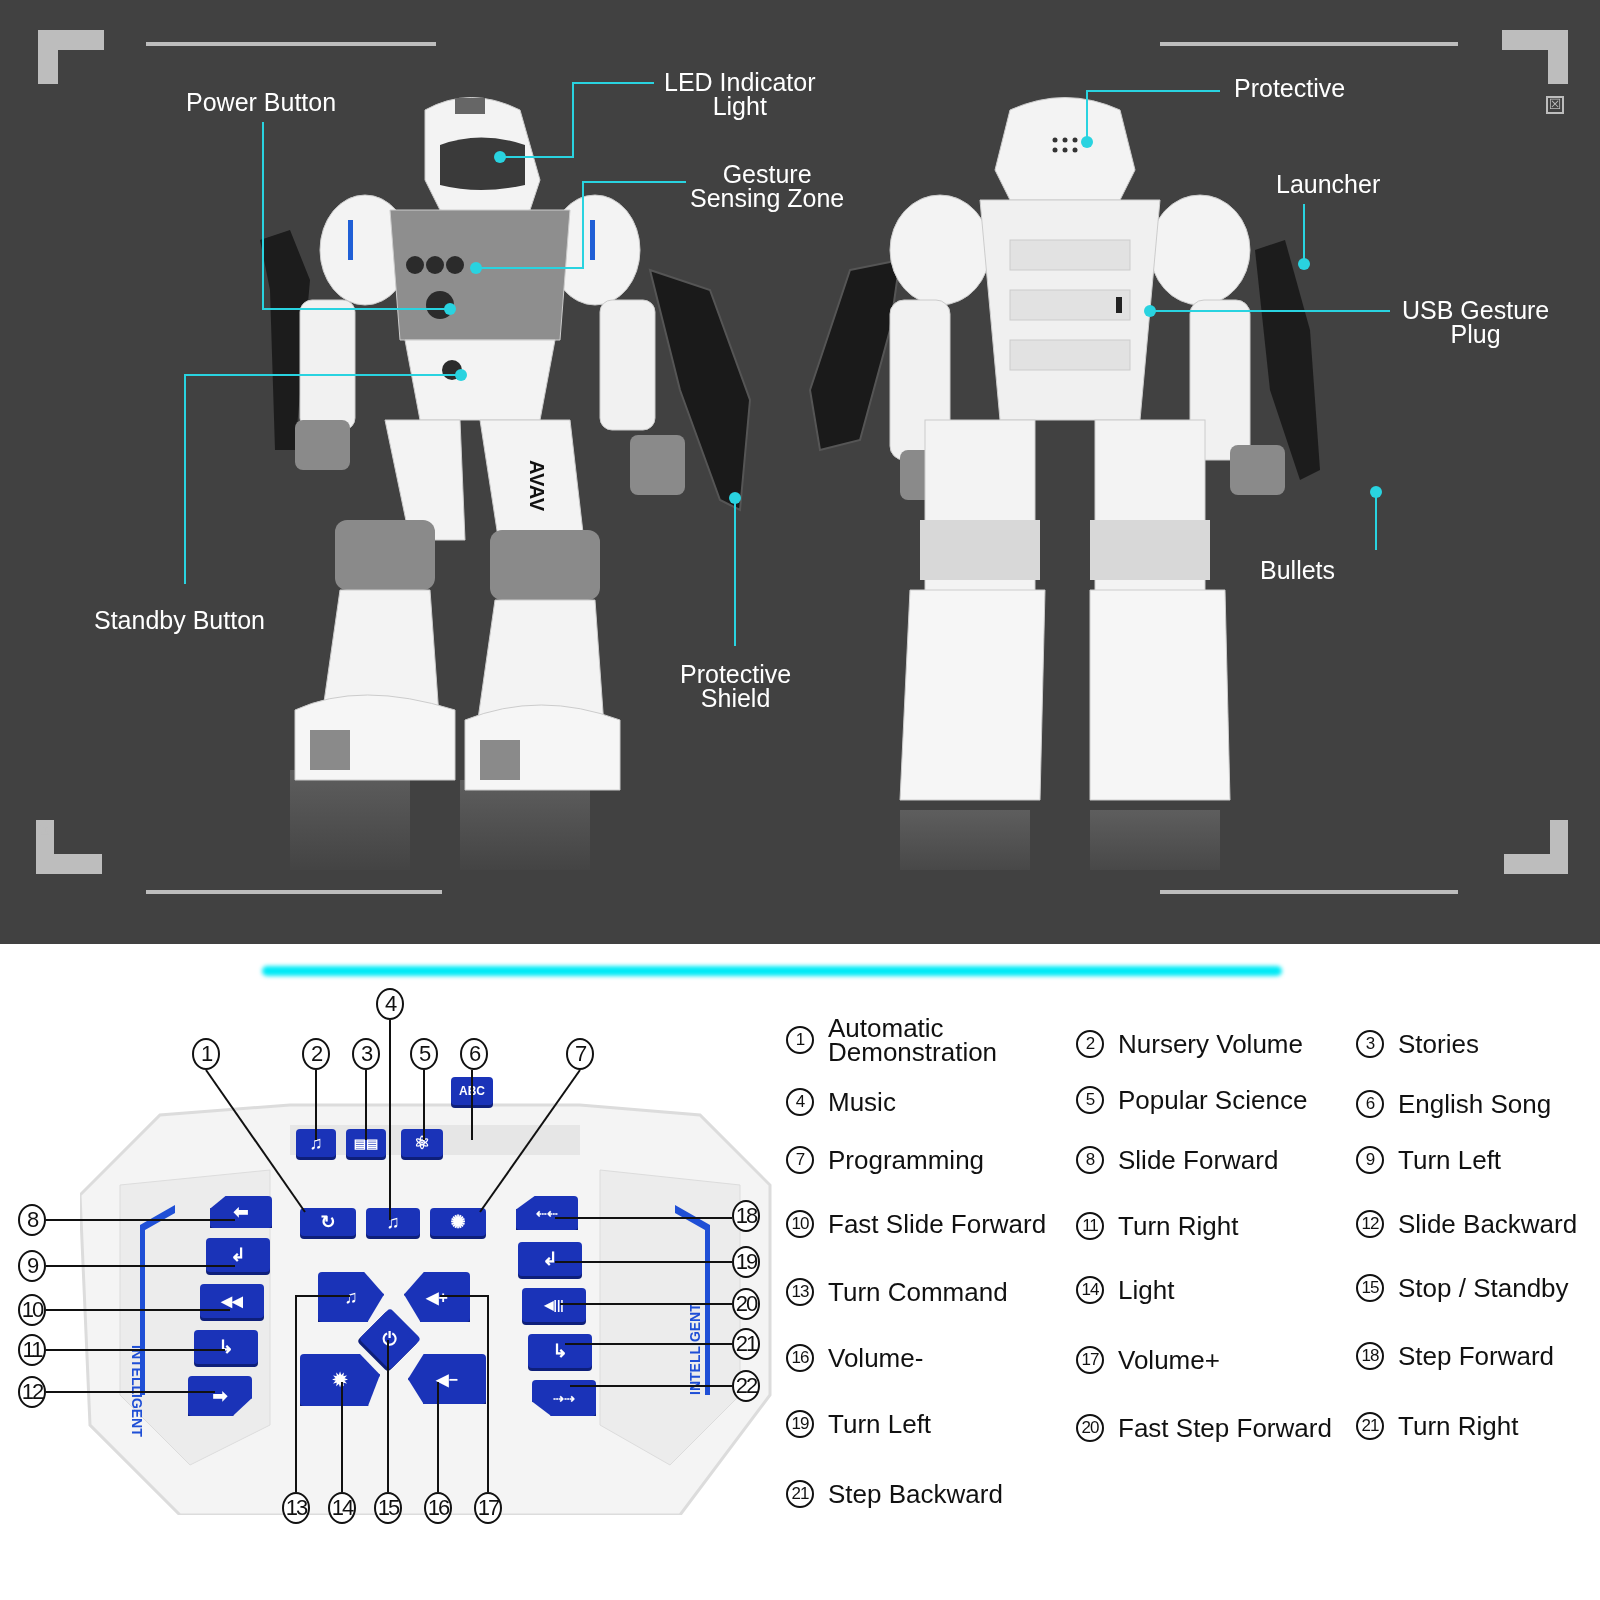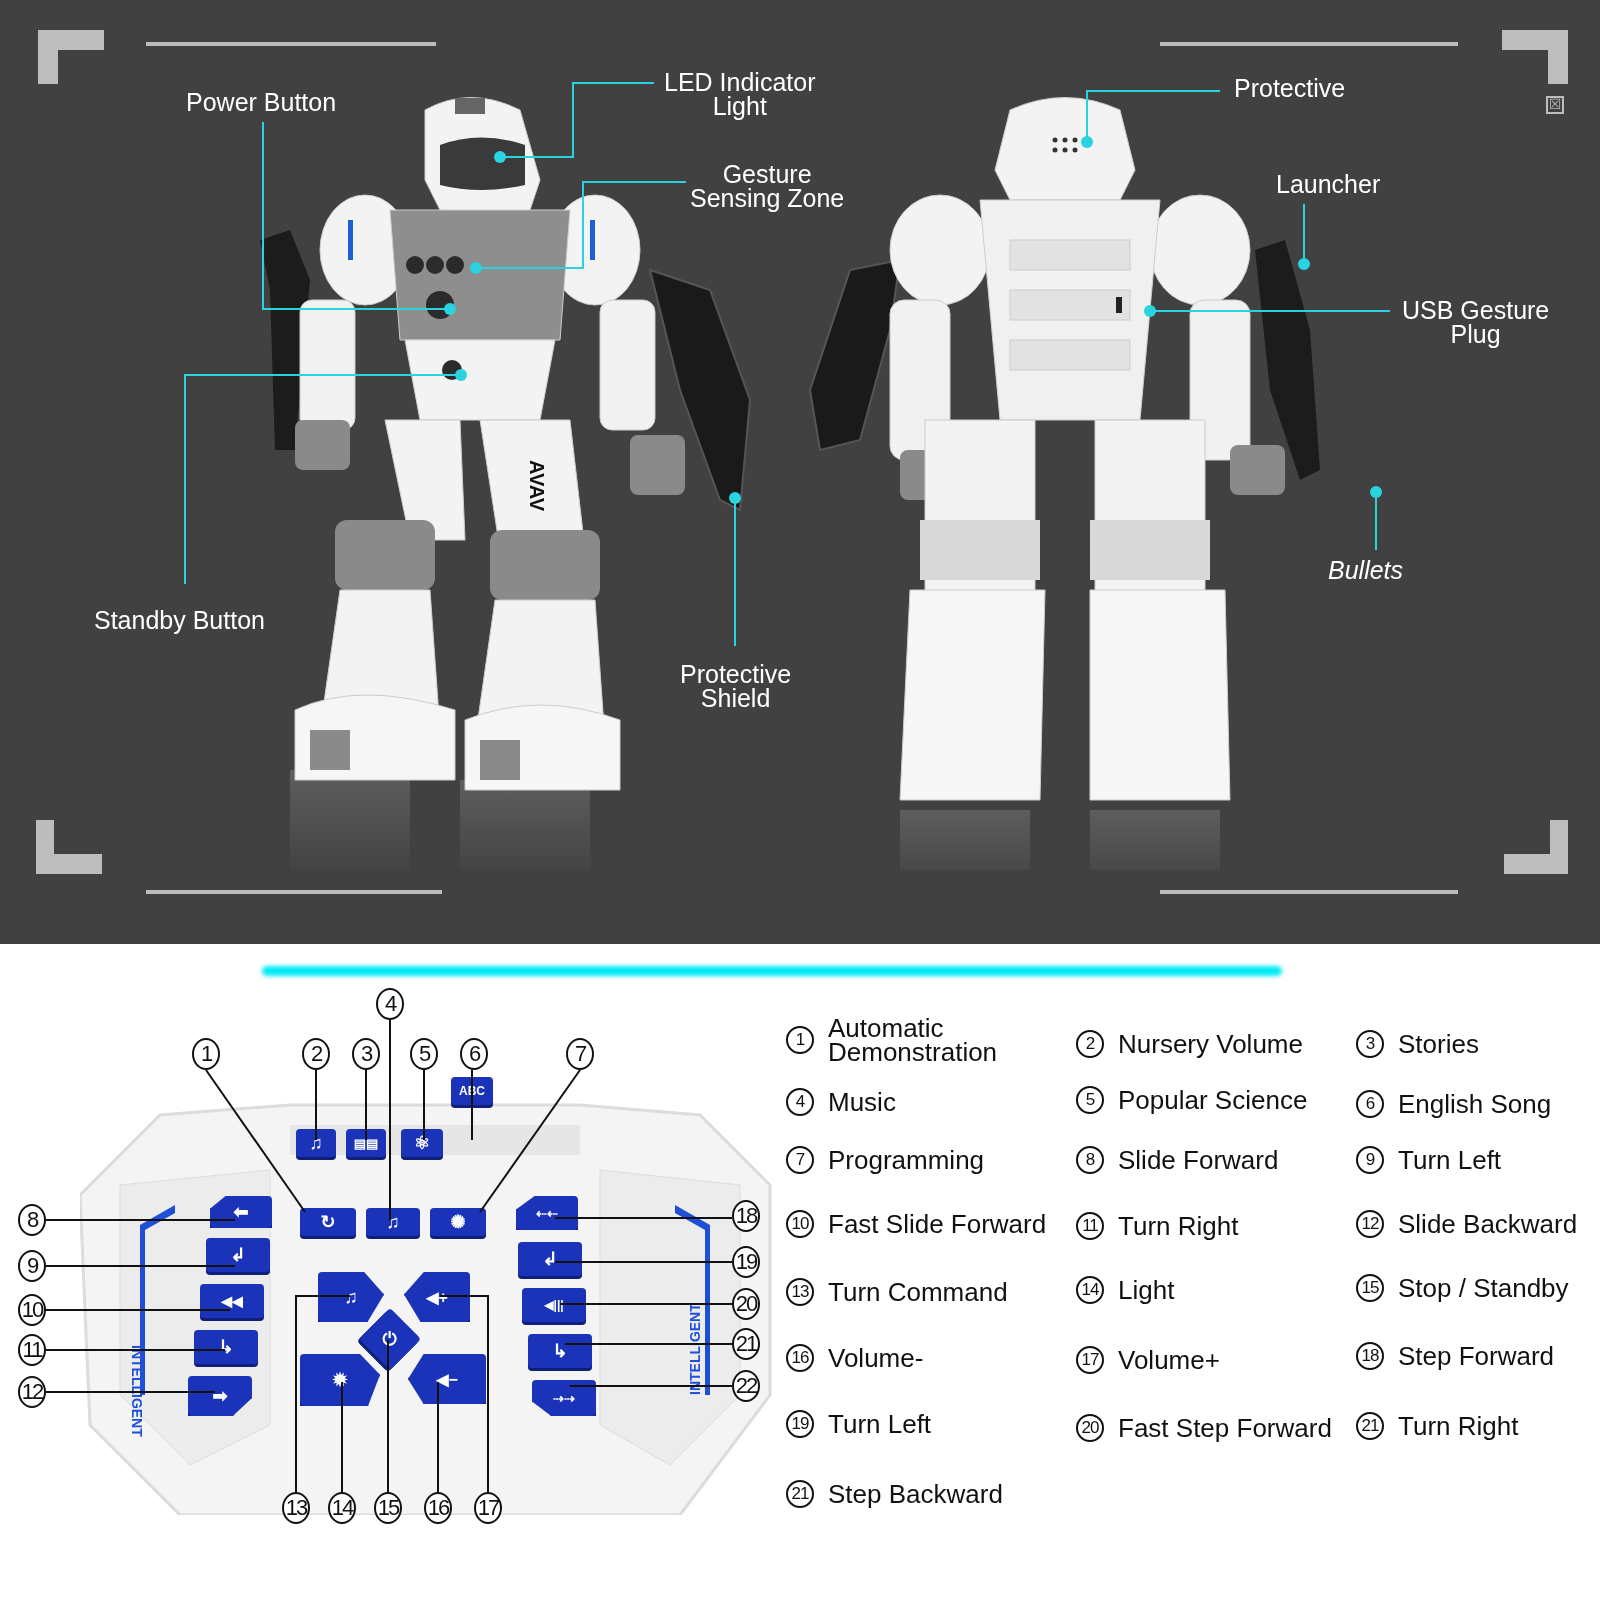--- a/index.html
+++ b/index.html
@@ -174,21 +174,21 @@
 
   <div class="lbl" style="left:1276px;top:172px;text-align:center;">Launcher</div>
   <div class="lead" style="left:1303px;top:204px;width:2px;height:56px;"></div>
   <div class="dot" style="left:1298px;top:258px;"></div>
 
   <div class="lbl" style="left:1402px;top:298px;white-space:pre;">USB Gesture
 Plug</div>
   <div class="lead" style="left:1150px;top:310px;width:240px;height:2px;"></div>
   <div class="dot" style="left:1144px;top:305px;"></div>
 
-  <div class="lbl" style="left:1328px;top:558px;font-style:italic;">Bullets</div>
+  <div class="lbl" style="left:1260px;top:558px;">Bullets</div>
   <div class="lead" style="left:1375px;top:494px;width:2px;height:56px;"></div>
   <div class="dot" style="left:1370px;top:486px;"></div>
 </div>
 
 <div class="glow"></div>
 
 <svg style="position:absolute;left:80px;top:1095px;" width="700" height="420" viewBox="0 0 700 420">
   <path d="M210 10 L500 10 L620 20 L690 90 L690 300 L600 420 L100 420 L10 330 L0 100 L80 20 Z" fill="#f4f4f4" stroke="#dcdcdc" stroke-width="3"></path>
   <path d="M210 30 L500 30 L500 60 L210 60 Z" fill="#e6e6e6"></path>
   <path d="M40 90 L190 75 L190 330 L110 370 L40 300 Z" fill="#ececec" stroke="#dcdcdc"></path>

